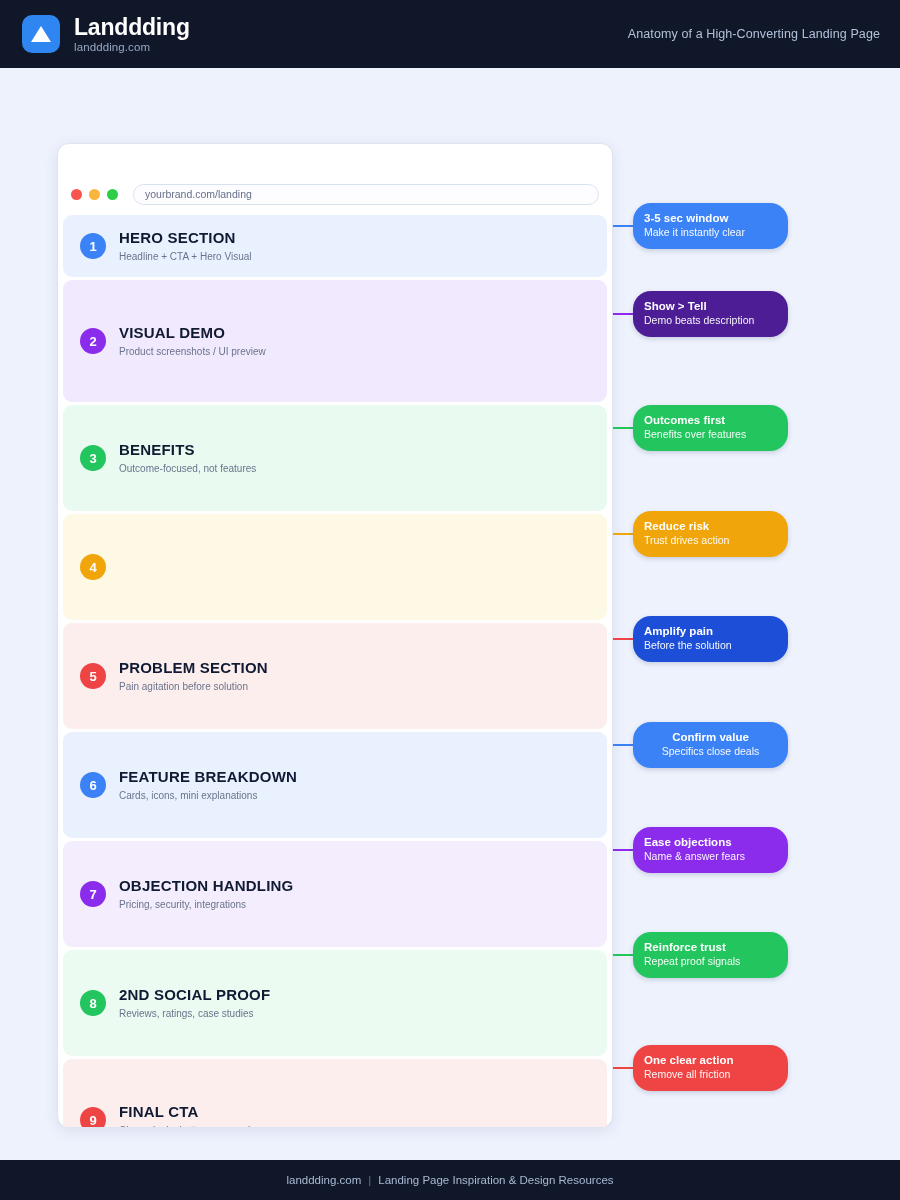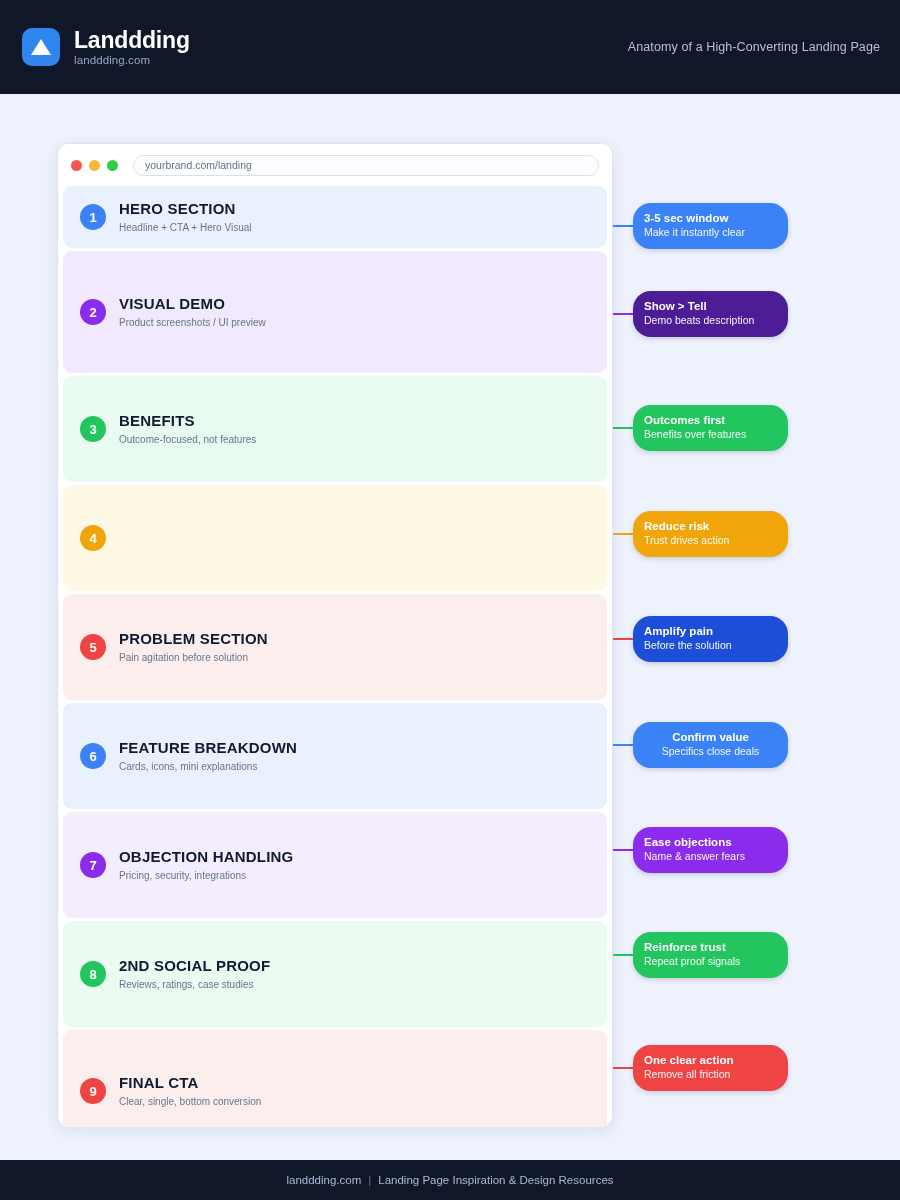--- a/index.html
+++ b/index.html
@@ -17,21 +17,21 @@
     width: 900px;
     height: 1200px;
     background: #eef2fd;
   }
 
   
   .header {
     position: absolute;
     top: 0; left: 0;
     width: 900px;
-    height: 94px;
+    height: 68px;
     background: #111827;
     background: #101728;
     display: flex;
     align-items: center;
     justify-content: space-between;
     padding: 0 20px 0 22px;
   }
   .brand { display: flex; align-items: center; gap: 14px; }
   .logo-box {
     width: 38px; height: 38px;
@@ -96,20 +96,21 @@
     box-shadow: 0 3px 14px rgba(38,60,110,0.10);
     overflow: hidden;
   }
   .browser-bar {
     height: 42px;
     display: flex;
     align-items: center;
     gap: 10px;
     padding: 0 13px;
     background: #ffffff;
+    margin-top: 29px;
   }
   .dots { display: flex; gap: 7px; align-items: center; padding-right: 5px;}
   .dot { width: 11px; height: 11px; border-radius: 50%; }
   .dot.red { background: #f9534f; }
   .dot.yellow { background: #f9b63d; }
   .dot.green { background: #2cce48; }
   .url-bar {
     flex: 1;
     height: 21px;
     border: 1px solid #d9e0ef;

